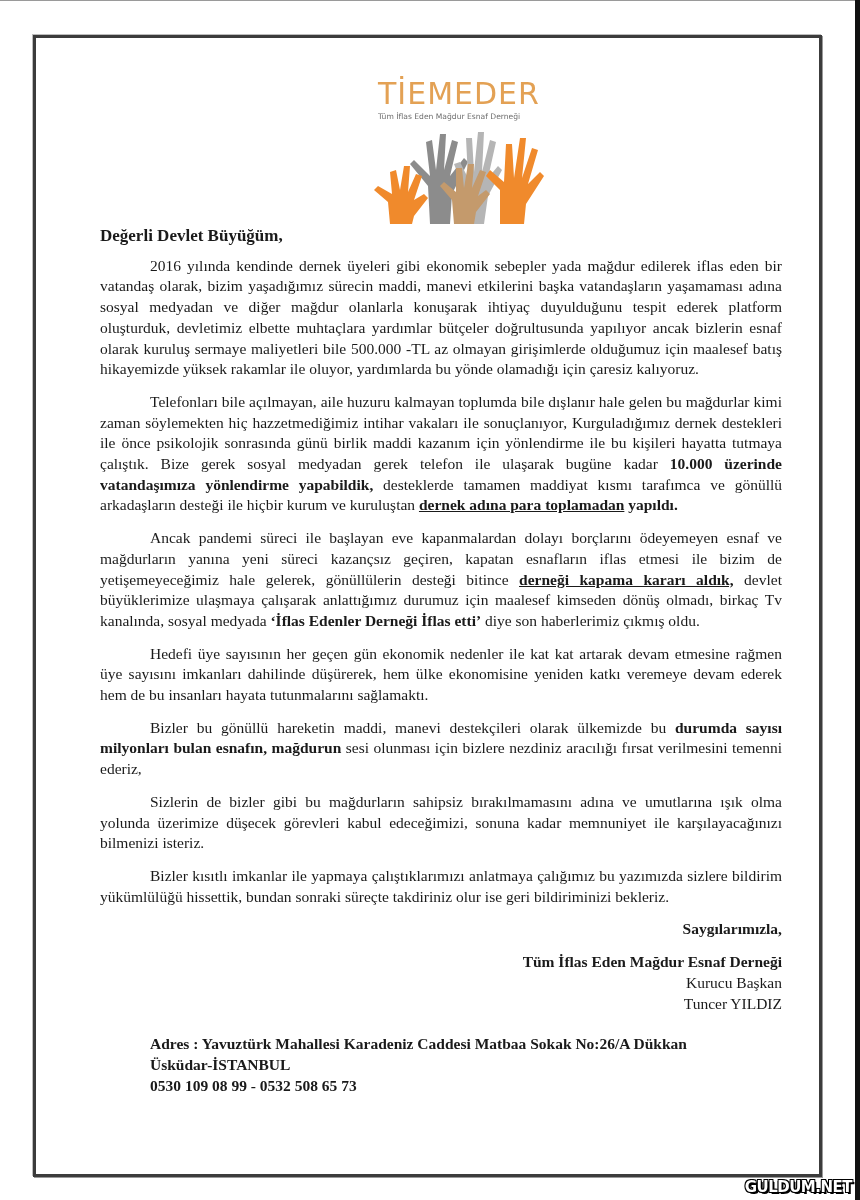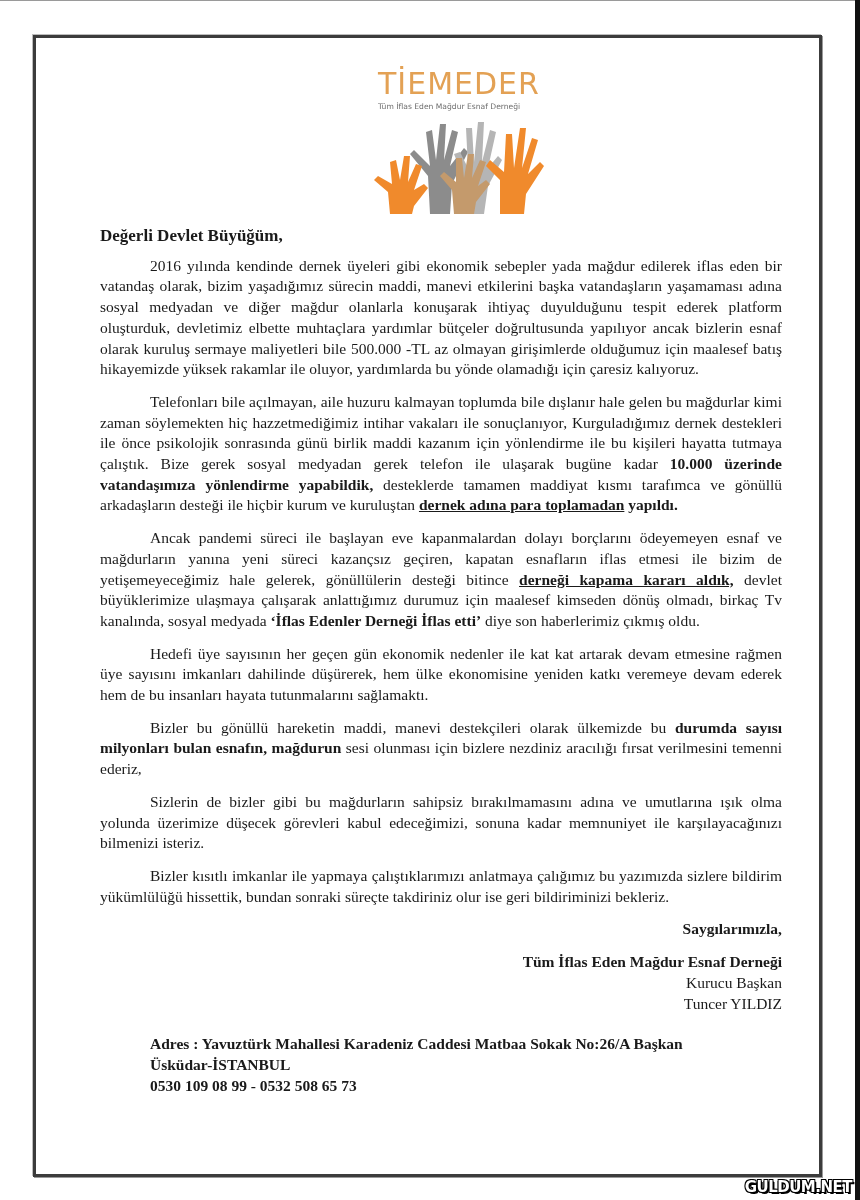--- a/index.html
+++ b/index.html
@@ -9,21 +9,21 @@
     font-family: "Liberation Serif", serif;
     color: #1a1a1a;
   }
   .top-line { position: absolute; left: 0; top: 0; width: 860px; height: 1px; background: #9a9a9a; }
   .right-edge { position: absolute; right: 0; top: 0; width: 5px; height: 1200px; background: #111; }
   .frame {
     position: absolute; left: 33px; top: 35px; width: 783px; height: 1136px;
     border: 3px solid #3c3c3c;
     box-shadow: 1px 1px 0 #9a9a9a, -1px -1px 0 #bdbdbd;
   }
-  .logo { position: absolute; left: 370px; top: 62px; width: 180px; height: 152px; }
+  .logo { position: absolute; left: 370px; top: 72px; width: 180px; height: 152px; }
   .logo-title {
     position: absolute; left: 8px; top: 4px; font-family: "DejaVu Sans", sans-serif;
     font-size: 30px; letter-spacing: 1px; color: #e3a154; font-weight: normal;
   }
   .logo-sub {
     position: absolute; left: 8px; top: 40px; font-family: "DejaVu Sans", sans-serif;
     font-size: 7.6px; color: #6d6d6d; white-space: nowrap;
   }
   .logo-hands { position: absolute; left: 0; top: 52px; width: 180px; height: 100px; }
 
@@ -100,19 +100,19 @@
 
   <div class="closing">
     <p class="line bold">Saygılarımızla,</p>
     <div class="gap"></div>
     <p class="line bold">Tüm İflas Eden Mağdur Esnaf Derneği</p>
     <p class="line">Kurucu Başkan</p>
     <p class="line">Tuncer YILDIZ</p>
   </div>
   <div class="gap" style="height:20px"></div>
   <div class="address">
-    <div>Adres : Yavuztürk Mahallesi Karadeniz Caddesi Matbaa Sokak No:26/A Başkan</div>
+    <div>Adres : Yavuztürk Mahallesi Karadeniz Caddesi Matbaa Sokak No:26/A Dükkan</div>
     <div class="indent">Üsküdar-İSTANBUL</div>
     <div class="indent">0530 109 08 99 - 0532 508 65 73</div>
   </div>
 </div>
 
 <div class="watermark">GULDUM.NET</div>
 
 </body></html>

